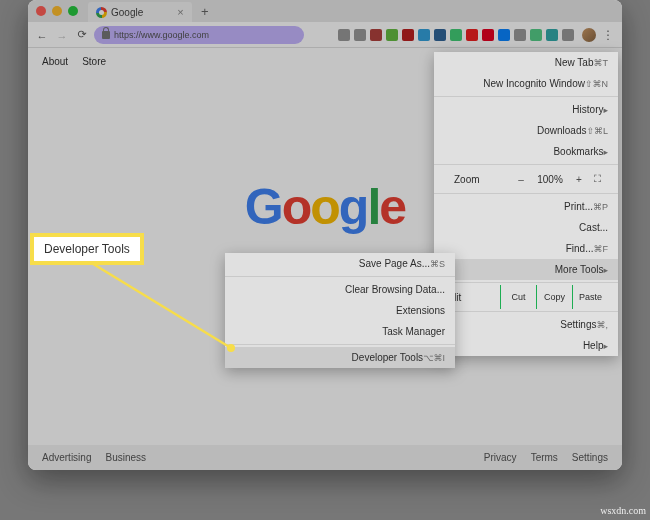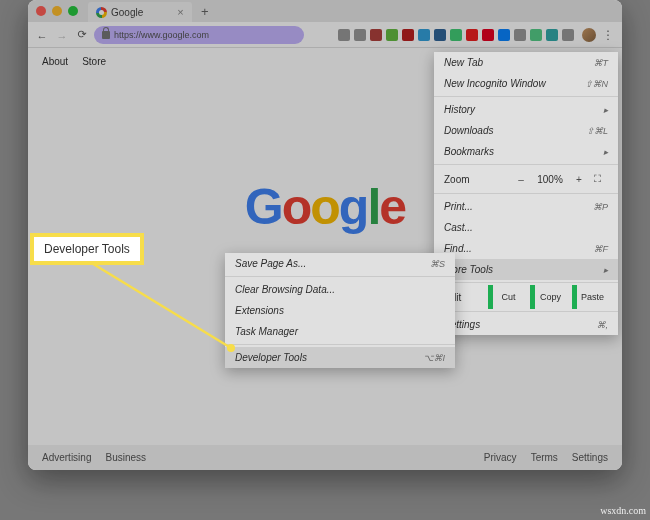--- a/index.html
+++ b/index.html
@@ -20,33 +20,33 @@
   .ext-icons { margin-left: auto; display: flex; gap: 4px; align-items: center; padding-right: 4px; }
   .ext { width: 12px; height: 12px; border-radius: 2px; }
   .kebab { width: 16px; height: 16px; display:flex; align-items:center; justify-content:center; font-size:12px; color:#666; }
   .content { position: relative; height: calc(100% - 48px - 25px); background:#fff; }
   .topnav { position: absolute; top: 8px; left: 14px; font-size: 10px; color: #333; display: flex; gap: 14px; }
   .logo { position: absolute; top: 130px; left: 50%; transform: translateX(-50%); font-size: 50px; font-weight: 600; letter-spacing: -2px; }
   .logo span:nth-child(1){color:#4285F4;} .logo span:nth-child(2){color:#EA4335;} .logo span:nth-child(3){color:#FBBC05;} .logo span:nth-child(4){color:#4285F4;} .logo span:nth-child(5){color:#34A853;} .logo span:nth-child(6){color:#EA4335;}
   .footer { position: absolute; bottom: 0; height: 25px; width: 100%; background: #f2f2f2; display: flex; align-items: center; font-size: 10px; color: #555; padding: 0 14px; }
   .footer .right { margin-left: auto; display: flex; gap: 14px; }
   .menu { position: absolute; background: #fff; box-shadow: 0 4px 14px rgba(0,0,0,0.3); font-size: 10px; color: #333; }
-  .menu .item { display: flex; align-items: center; justify-content: space-between; padding: 9px 10px; height: 21px; font-style: italic; }
+  .menu .item { display: flex; align-items: center; justify-content: flex-end; padding: 9px 10px; height: 21px; }
   .menu .item .sc { color: #777; font-size: 9px; }
   .menu .item.arrow::after { content:"▸"; color:#777; font-size:9px; }
   .menu .item.hl { background: #e8e8e8; }
   .menu .sep { height: 1px; background: #e5e5e5; margin: 2px 0; }
   .menu .zoom-row { display:flex; align-items:center; height: 24px; padding: 0 10px; gap: 8px; }
-  .menu .zoom-row .zlabel { flex: 1; }
+  .menu .zoom-row .zlabel { flex: 1; margin-left: 10px; }
   .menu .zoom-row .btn { width: 14px; text-align:center; color:#555; }
   .menu .zoom-row .zv { width: 28px; text-align:center; }
   .menu .zoom-row .fs { width:14px; font-size: 10px; color:#555; }
   .menu .edit-row { display:flex; align-items:center; height: 24px; padding: 0 10px; gap: 0; }
   .menu .edit-row .zlabel { flex: 1; }
-  .menu .edit-row .eb { width: 36px; text-align:center; border-left:5px solid #22c55e; font-size: 9px; height:100%; display:flex; align-items:center; justify-content:center;margin-left:6px; }
+  .menu .edit-row .eb { width: 36px; text-align:center; border-left:1px solid #22c55e; font-size: 9px; height:100%; display:flex; align-items:center; justify-content:center; }
   .main-menu { top: 52px; right: 4px; width: 184px; }
   .sub-menu { top: 225px; left: 197px; width: 230px; margin-top: 28px; }
   .callout { position: absolute; top: 233px; left: 30px; background: #fff; border: 4px solid #f7dd4a; padding: 5px 10px; font-size: 12px; color: #333; z-index: 20; }
   .line { position: absolute; z-index: 15; stroke: #f7dd4a; stroke-width: 2; }
   .yd { position: absolute; width: 8px; height: 8px; border-radius: 50%; background: #f7dd4a; z-index: 16; }
   .overlay-dim { position:absolute; inset:0; background: rgba(0,0,0,0.12); pointer-events:none; }
   .overlay-dim.inner { border-radius: 6px; }
   .watermark { position: absolute; right: 4px; bottom: 4px; font-size: 10px; color: #eee; font-family: Liberation Serif, serif; }
   .favicon { width:11px; height:11px; border-radius:50%; background: conic-gradient(#ea4335 0 90deg, #fbbc05 90deg 180deg, #34a853 180deg 270deg, #4285f4 270deg 360deg); position:relative; }
   .favicon:after { content:""; position:absolute; inset:3px; background:#fff; border-radius:50%; }
@@ -167,20 +167,23 @@
       <span class="zlabel">Edit</span>
       <span class="eb">Cut</span>
       <span class="eb">Copy</span>
       <span class="eb">Paste</span>
     </div>
     <div class="sep"></div>
     <div class="item">
         <span>Settings</span>
         <span class="sc">⌘,</span>
       </div>
+    <div class="item arrow">
+        <span>Help</span>
+      </div>
   </div>
 
   <div class="menu sub-menu">
     <div class="item">
         <span>Save Page As...</span>
         <span class="sc">⌘S</span>
       </div>
     <div class="sep"></div>
     <div class="item">
         <span>Clear Browsing Data...</span>

